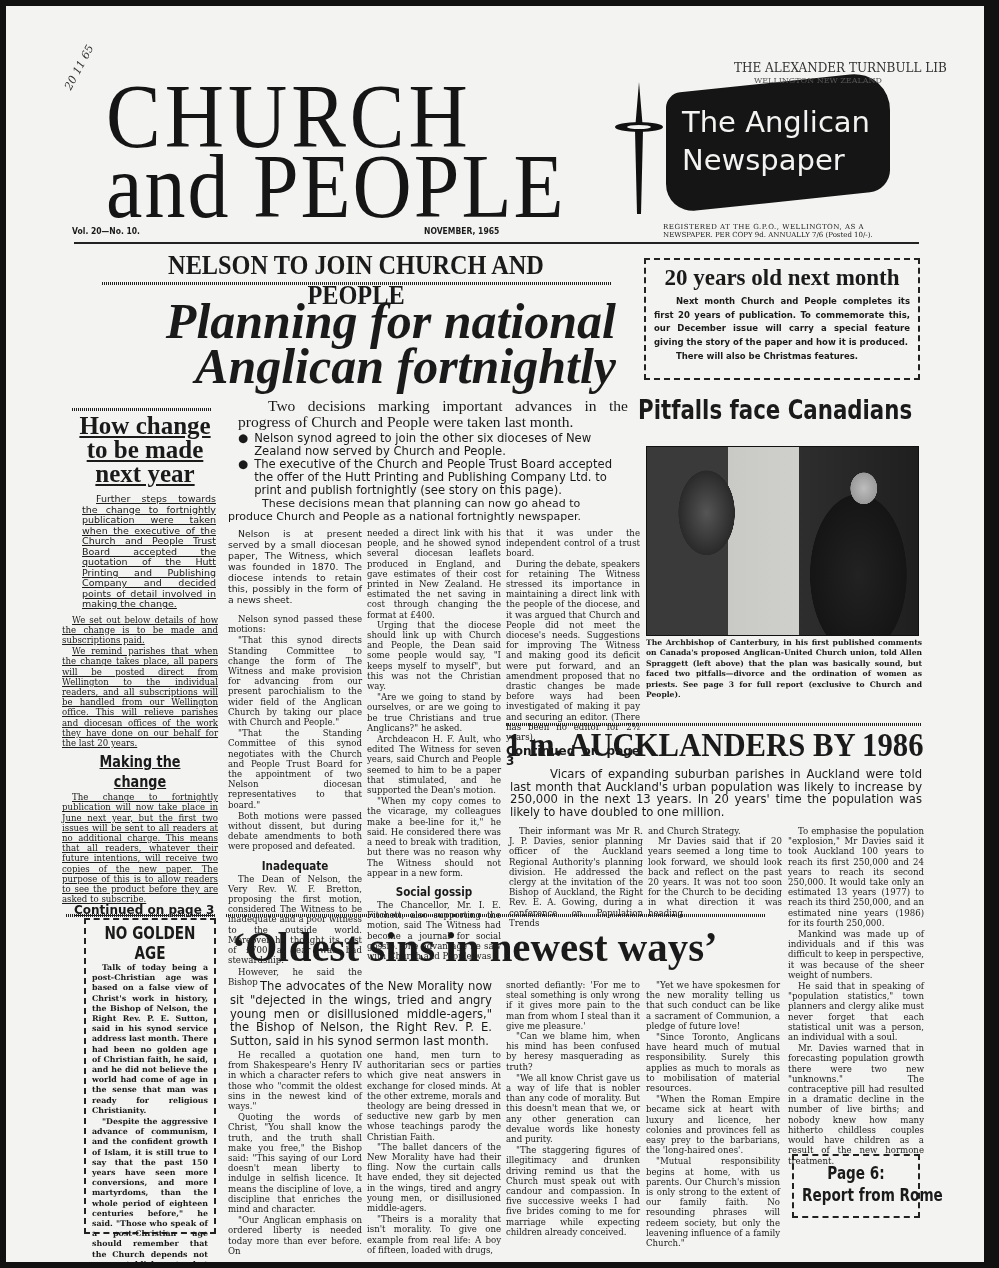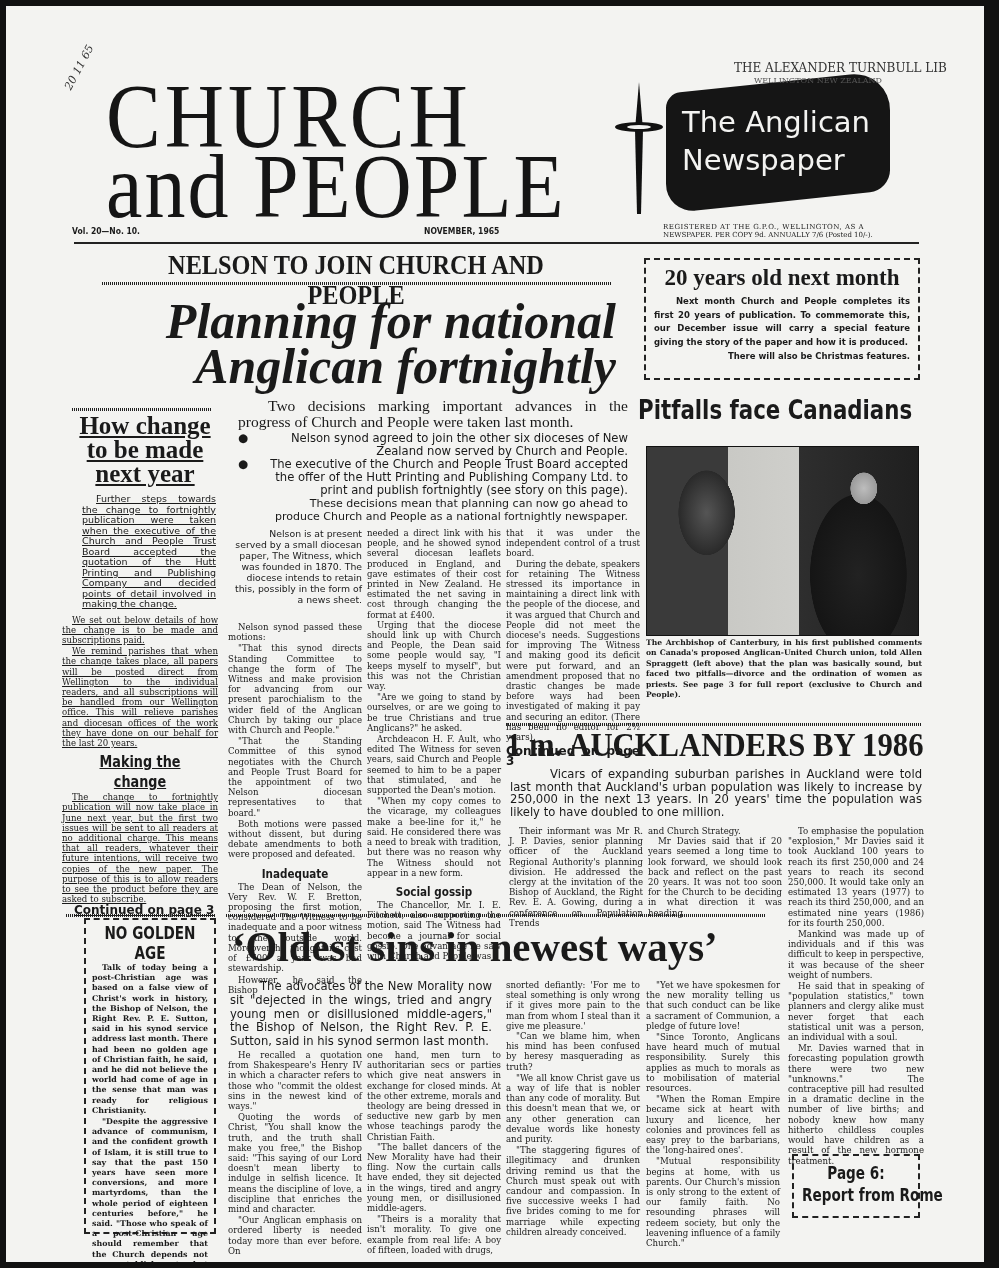--- a/index.html
+++ b/index.html
@@ -4,21 +4,21 @@
 <style>
   * { box-sizing: border-box; margin: 0; padding: 0; }
   html, body { width: 999px; height: 1268px; overflow: hidden; background: #111; }
   .page {
     position: absolute; left: 6px; top: 6px; width: 978px; height: 1256px;
     background: #f3f3f1; color: #1a1a1a; overflow: hidden;
     font-family: "Liberation Serif", serif;
   }
   .abs { position: absolute; }
   .body-serif { font-family: "DejaVu Serif", serif; font-size: 8.6px; line-height: 10.2px; text-align: justify; }
-  .body-sans { font-family: "DejaVu Sans", sans-serif; text-align: right; }
+  .body-sans { font-family: "DejaVu Sans", sans-serif; }
   .col p { text-indent: 10px; margin-bottom: 1px; }
   .hatch { height: 3px; background: repeating-linear-gradient(90deg, #222 0 1px, transparent 1px 2px); }
   .rule { height: 2px; background: #222; }
   .dashed-box { border: 2px dashed #222; }
   .sub-head { font-family: "DejaVu Sans", sans-serif; font-weight: bold; text-align: center; transform: scaleX(0.8); }
   .cont { font-family: "DejaVu Sans", sans-serif; font-weight: bold; font-size: 12px; }
   .photo {
     background:
       radial-gradient(ellipse 40px 60px at 22% 35%, #555 0%, #2a2a2a 70%, transparent 71%),
       radial-gradient(ellipse 22px 26px at 80% 22%, #bdbdbd 0%, #9a9a9a 60%, transparent 62%),
@@ -88,21 +88,21 @@
     <div class="col body-serif" style="margin-left:-12px;width:156px;">
       <p>We set out below details of how the change is to be made and subscriptions paid.</p>
       <p>We remind parishes that when the change takes place, all papers will be posted direct from Wellington to the individual readers, and all subscriptions will be handled from our Wellington office. This will relieve parishes and diocesan offices of the work they have done on our behalf for the last 20 years.</p>
       <div class="sub-head" style="font-size:16px;line-height:20px;margin:4px 0 0;">Making the change</div>
       <p>The change to fortnightly publication will now take place in June next year, but the first two issues will be sent to all readers at no additional charge. This means that all readers, whatever their future intentions, will receive two copies of the new paper. The purpose of this is to allow readers to see the product before they are asked to subscribe.</p>
       <div class="cont" style="margin-left:12px;">Continued on page 3</div>
     </div>
   </div>
 
   <div class="abs col body-serif" style="left:222px;top:522px;width:134px;">
-    <div class="body-sans" style="font-size:9.3px;line-height:11px;text-indent:10px;margin-bottom:17px;">Nelson is at present served by a small diocesan paper, The Witness, which was founded in 1870. The diocese intends to retain this, possibly in the form of a news sheet.</div>
+    <div class="body-sans" style="font-size:9.3px;line-height:11px;text-indent:10px;margin-bottom:9px;">Nelson is at present served by a small diocesan paper, The Witness, which was founded in 1870. The diocese intends to retain this, possibly in the form of a news sheet.</div>
     <p>Nelson synod passed these motions:</p>
     <p>"That this synod directs Standing Committee to change the form of The Witness and make provision for advancing from our present parochialism to the wider field of the Anglican Church by taking our place with Church and People."</p>
     <p>"That the Standing Committee of this synod negotiates with the Church and People Trust Board for the appointment of two Nelson diocesan representatives to that board."</p>
     <p>Both motions were passed without dissent, but during debate amendments to both were proposed and defeated.</p>
     <div class="sub-head" style="font-size:13px;line-height:16px;margin-top:6px;">Inadequate</div>
     <p>The Dean of Nelson, the Very Rev. W. F. Bretton, proposing the first motion, considered The Witness to be inadequate and a poor witness to the outside world. Moreover he thought its cost of £700 a year was bad stewardship.</p>
     <p>However, he said the Bishop</p>
   </div>
 
   <div class="abs col body-serif" style="left:361px;top:522px;width:134px;">

